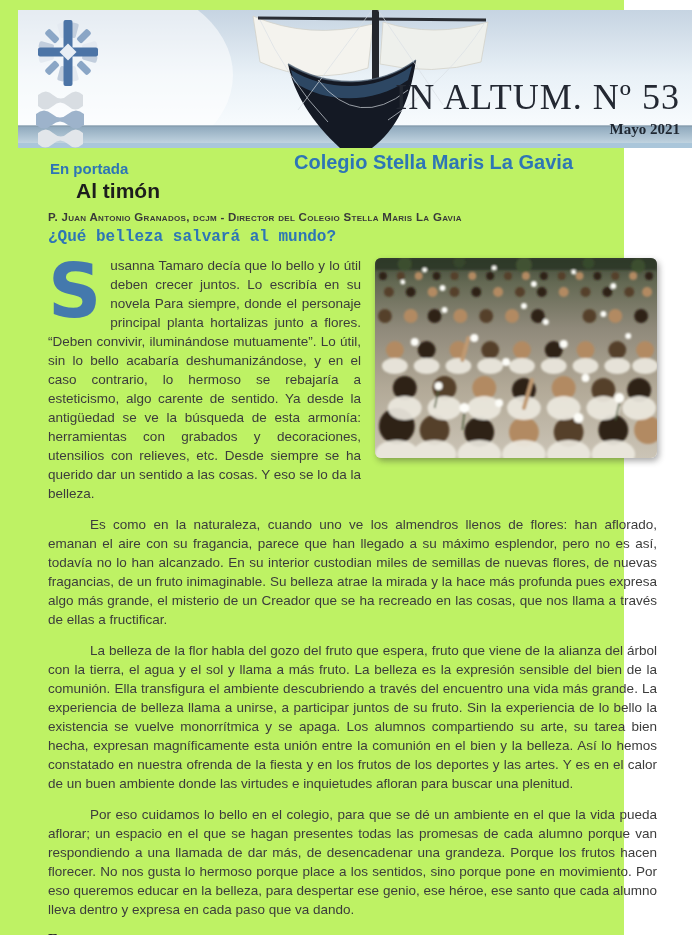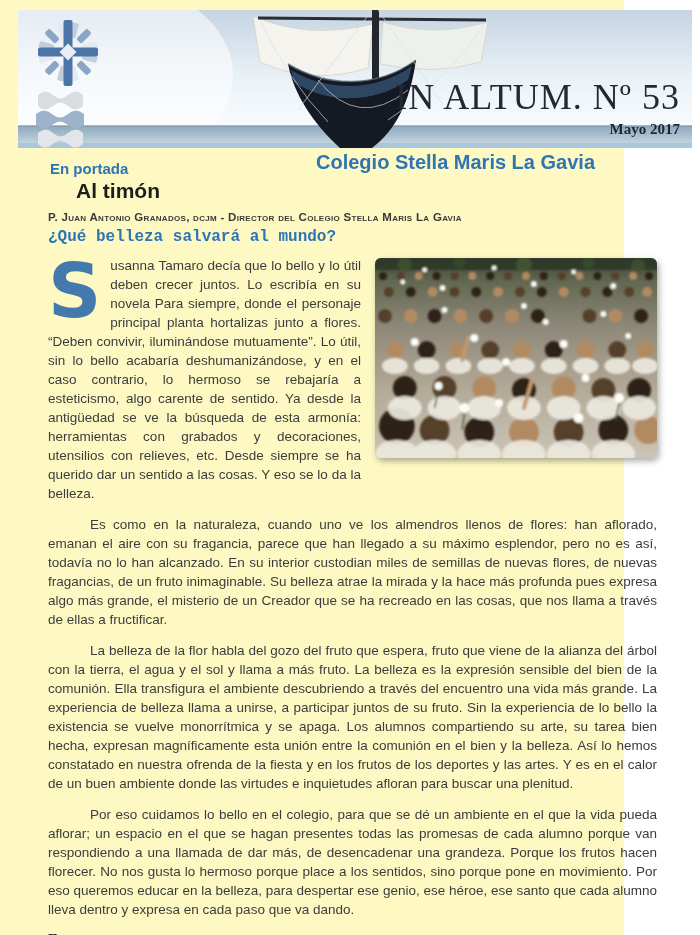--- a/index.html
+++ b/index.html
@@ -1,28 +1,28 @@
 <!DOCTYPE html>
 <html lang="es"><head>
 <meta charset="utf-8">
 <style>
   html,body{margin:0;padding:0;background:#ffffff;}
   body{width:700px;height:935px;font-family:"Liberation Sans",sans-serif;position:relative;overflow:hidden;}
-  .page{position:relative;width:624px;height:935px;background:#fef9c3;}
+  .page{position:relative;width:624px;height:935px;background:#bef264;}
 
   
   .banner{position:absolute;top:10px;left:18px;width:674px;height:138px;}
   .banner svg{display:block;width:100%;height:100%;}
   .banner-titles{position:absolute;top:68px;right:12px;text-align:right;}
   .banner-title{font-family:"Liberation Serif",serif;font-size:36px;line-height:38px;color:#232832;letter-spacing:1px;white-space:nowrap;}
   .banner-date{font-family:"Liberation Serif",serif;font-weight:bold;font-size:15px;line-height:18px;color:#1f2731;margin-top:4px;}
 
   
   .en-portada{position:absolute;top:160px;left:50px;font-size:15px;font-weight:bold;color:#2e75b6;}
-  .school-name{position:absolute;top:151px;right:29px;font-size:20px;font-weight:bold;color:#2e75b6;}
+  .school-name{position:absolute;top:151px;right:51px;font-size:20px;font-weight:bold;color:#2e75b6;}
   .article-title{position:absolute;top:179px;left:48px;font-size:21px;font-weight:bold;color:#1d1d1d;margin-left:28px;}
   .byline{position:absolute;top:211px;left:48px;font-size:11.5px;font-weight:bold;font-variant:small-caps;letter-spacing:.3px;color:#3a3a3a;}
   .subtitle{position:absolute;top:228px;left:48px;font-size:16px;font-weight:bold;color:#2e75b6;font-family:Liberation Mono, monospace;}
 
   
   .article-body{position:absolute;top:256px;left:48px;width:609px;font-size:13.5px;line-height:19px;color:#3c3c3c;text-align:justify;}
   .article-body p{margin:0 0 12px 0;}
   .article-body p.indent{text-indent:42px;}
   .photo{float:right;width:282px;height:200px;margin:2px 0 10px 14px;border-radius:6px;overflow:hidden;box-shadow:2px 3px 6px rgba(40,40,40,.4);}
   .photo svg{display:block;width:100%;height:100%;}
@@ -93,21 +93,21 @@
         <rect x="-6" y="-6" width="12" height="12" transform="rotate(45)" fill="#e8eef5"></rect>
         <g>
           <path d="M-30,43 q8,-7 15,0 q8,7 15,0 q8,-7 15,0 l0,11 q-8,7 -15,0 q-8,-7 -15,0 q-8,7 -15,0 Z" fill="#d8dde2"></path>
           <path d="M-32,62 q8,-7 16,0 q8,7 16,0 q8,-7 16,0 l0,11 q-8,7 -16,0 q-8,-7 -16,0 q-8,7 -16,0 Z" fill="#9db3cb"></path>
           <path d="M-30,81 q8,-7 15,0 q8,7 15,0 q8,-7 15,0 l0,11 q-8,7 -15,0 q-8,-7 -15,0 q-8,7 -15,0 Z" fill="#e2e6ea"></path>
         </g>
       </g>
     </svg>
     <div class="banner-titles">
       <div class="banner-title">IN ALTUM. Nº 53</div>
-      <div class="banner-date">Mayo 2017</div>
+      <div class="banner-date">Mayo 2021</div>
     </div>
   </div>
 
   <div class="en-portada">En portada</div>
   <div class="school-name">Colegio Stella Maris La Gavia</div>
   <div class="article-title">Al timón</div>
   <div class="byline">P. Juan Antonio Granados, dcjm - Director del Colegio Stella Maris La Gavia</div>
   <div class="subtitle">¿Qué belleza salvará al mundo?</div>
 
   <div class="article-body">

